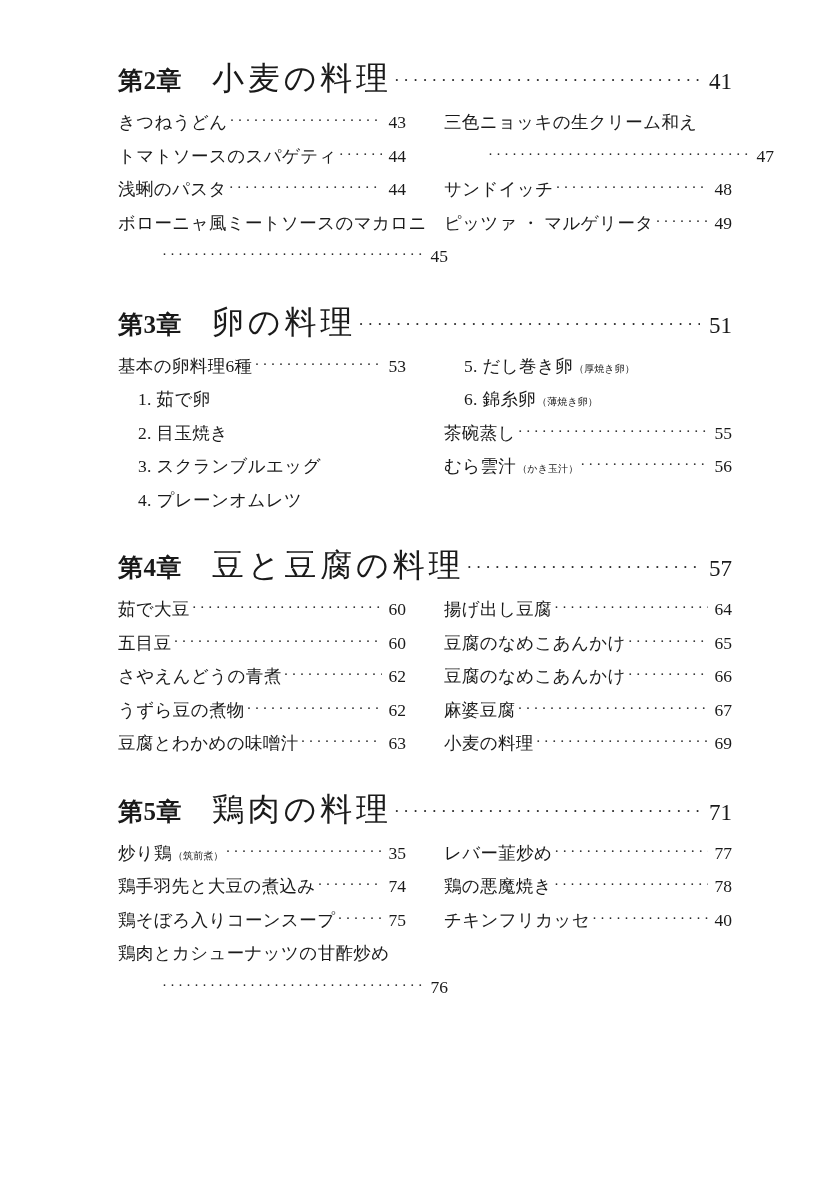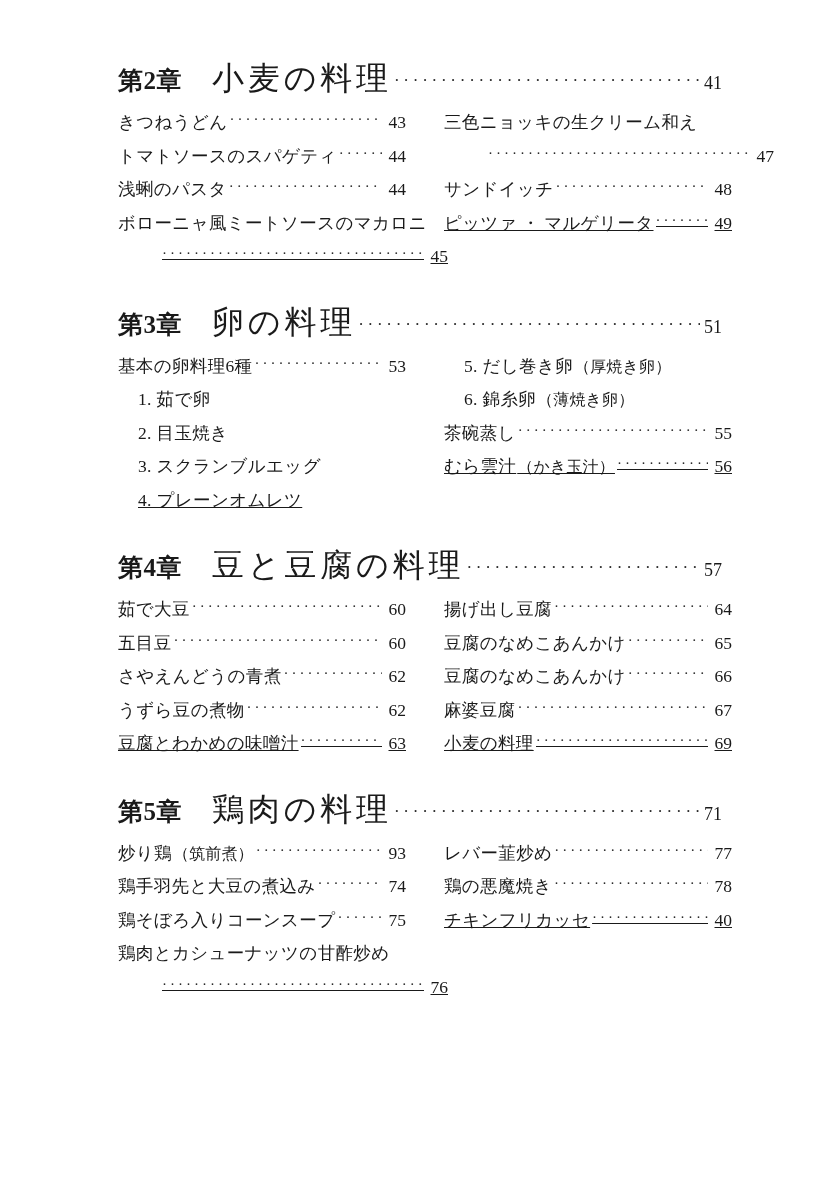--- a/index.html
+++ b/index.html
@@ -61,53 +61,53 @@
     white-space: nowrap;
     font-size: 17px;
     letter-spacing: 0.22em;
     color: #2a2a2a;
     position: relative;
     top: -3px;
     margin: 0 4px 0 2px;
   }
   .chapter-page {
     flex: 0 0 auto;
-    font-size: 18px;
-    text-align: left;
+    font-size: 23px;
+    text-align: right;
     min-width: 28px;
   }
 
   
   .cols {
     display: flex;
     column-gap: 38px;
     margin-top: 20px;
   }
   .col {
     width: 288px;
     flex: 0 0 288px;
   }
 
   .entry {
     display: flex;
-    align-items: flex-start;
+    align-items: center;
     width: 100%;
     white-space: nowrap;
     font-size: 17.5px;
     line-height: 1.0;
     margin-bottom: 16px;
   }
-  .entry:last-child { margin-bottom: 0; text-decoration: underline; }
+  .entry:last-child { margin-bottom: 0; }
 
   .entry-label {
     flex: 0 0 auto;
     letter-spacing: 0.02em;
   }
   .entry-note {
-    font-size: 16px;
+    font-size: 10px;
     letter-spacing: 0.01em;
     margin-left: 1px;
   }
   .entry-leader {
     flex: 1 1 auto;
     overflow: hidden;
     white-space: nowrap;
     font-size: 15px;
     letter-spacing: 0.2em;
     color: #2a2a2a;
@@ -311,21 +311,21 @@
           <span class="chapter-num">第5章</span>
           <span class="chapter-title">鶏肉の料理</span>
           <span class="chapter-leader">························································································································</span>
           <span class="chapter-page">71</span>
         </div>
         <div class="cols">
           <div class="col">
             <div class="entry">
               <span class="entry-label">炒り鶏<span class="entry-note">（筑前煮）</span></span>
               <span class="entry-leader">························································································································</span>
-              <span class="entry-page">93</span>
+              <span class="entry-page">35</span>
             </div>
             <div class="entry">
               <span class="entry-label">鶏手羽先と大豆の煮込み</span>
               <span class="entry-leader">························································································································</span>
               <span class="entry-page">74</span>
             </div>
             <div class="entry">
               <span class="entry-label">鶏そぼろ入りコーンスープ</span>
               <span class="entry-leader">························································································································</span>
               <span class="entry-page">75</span>

